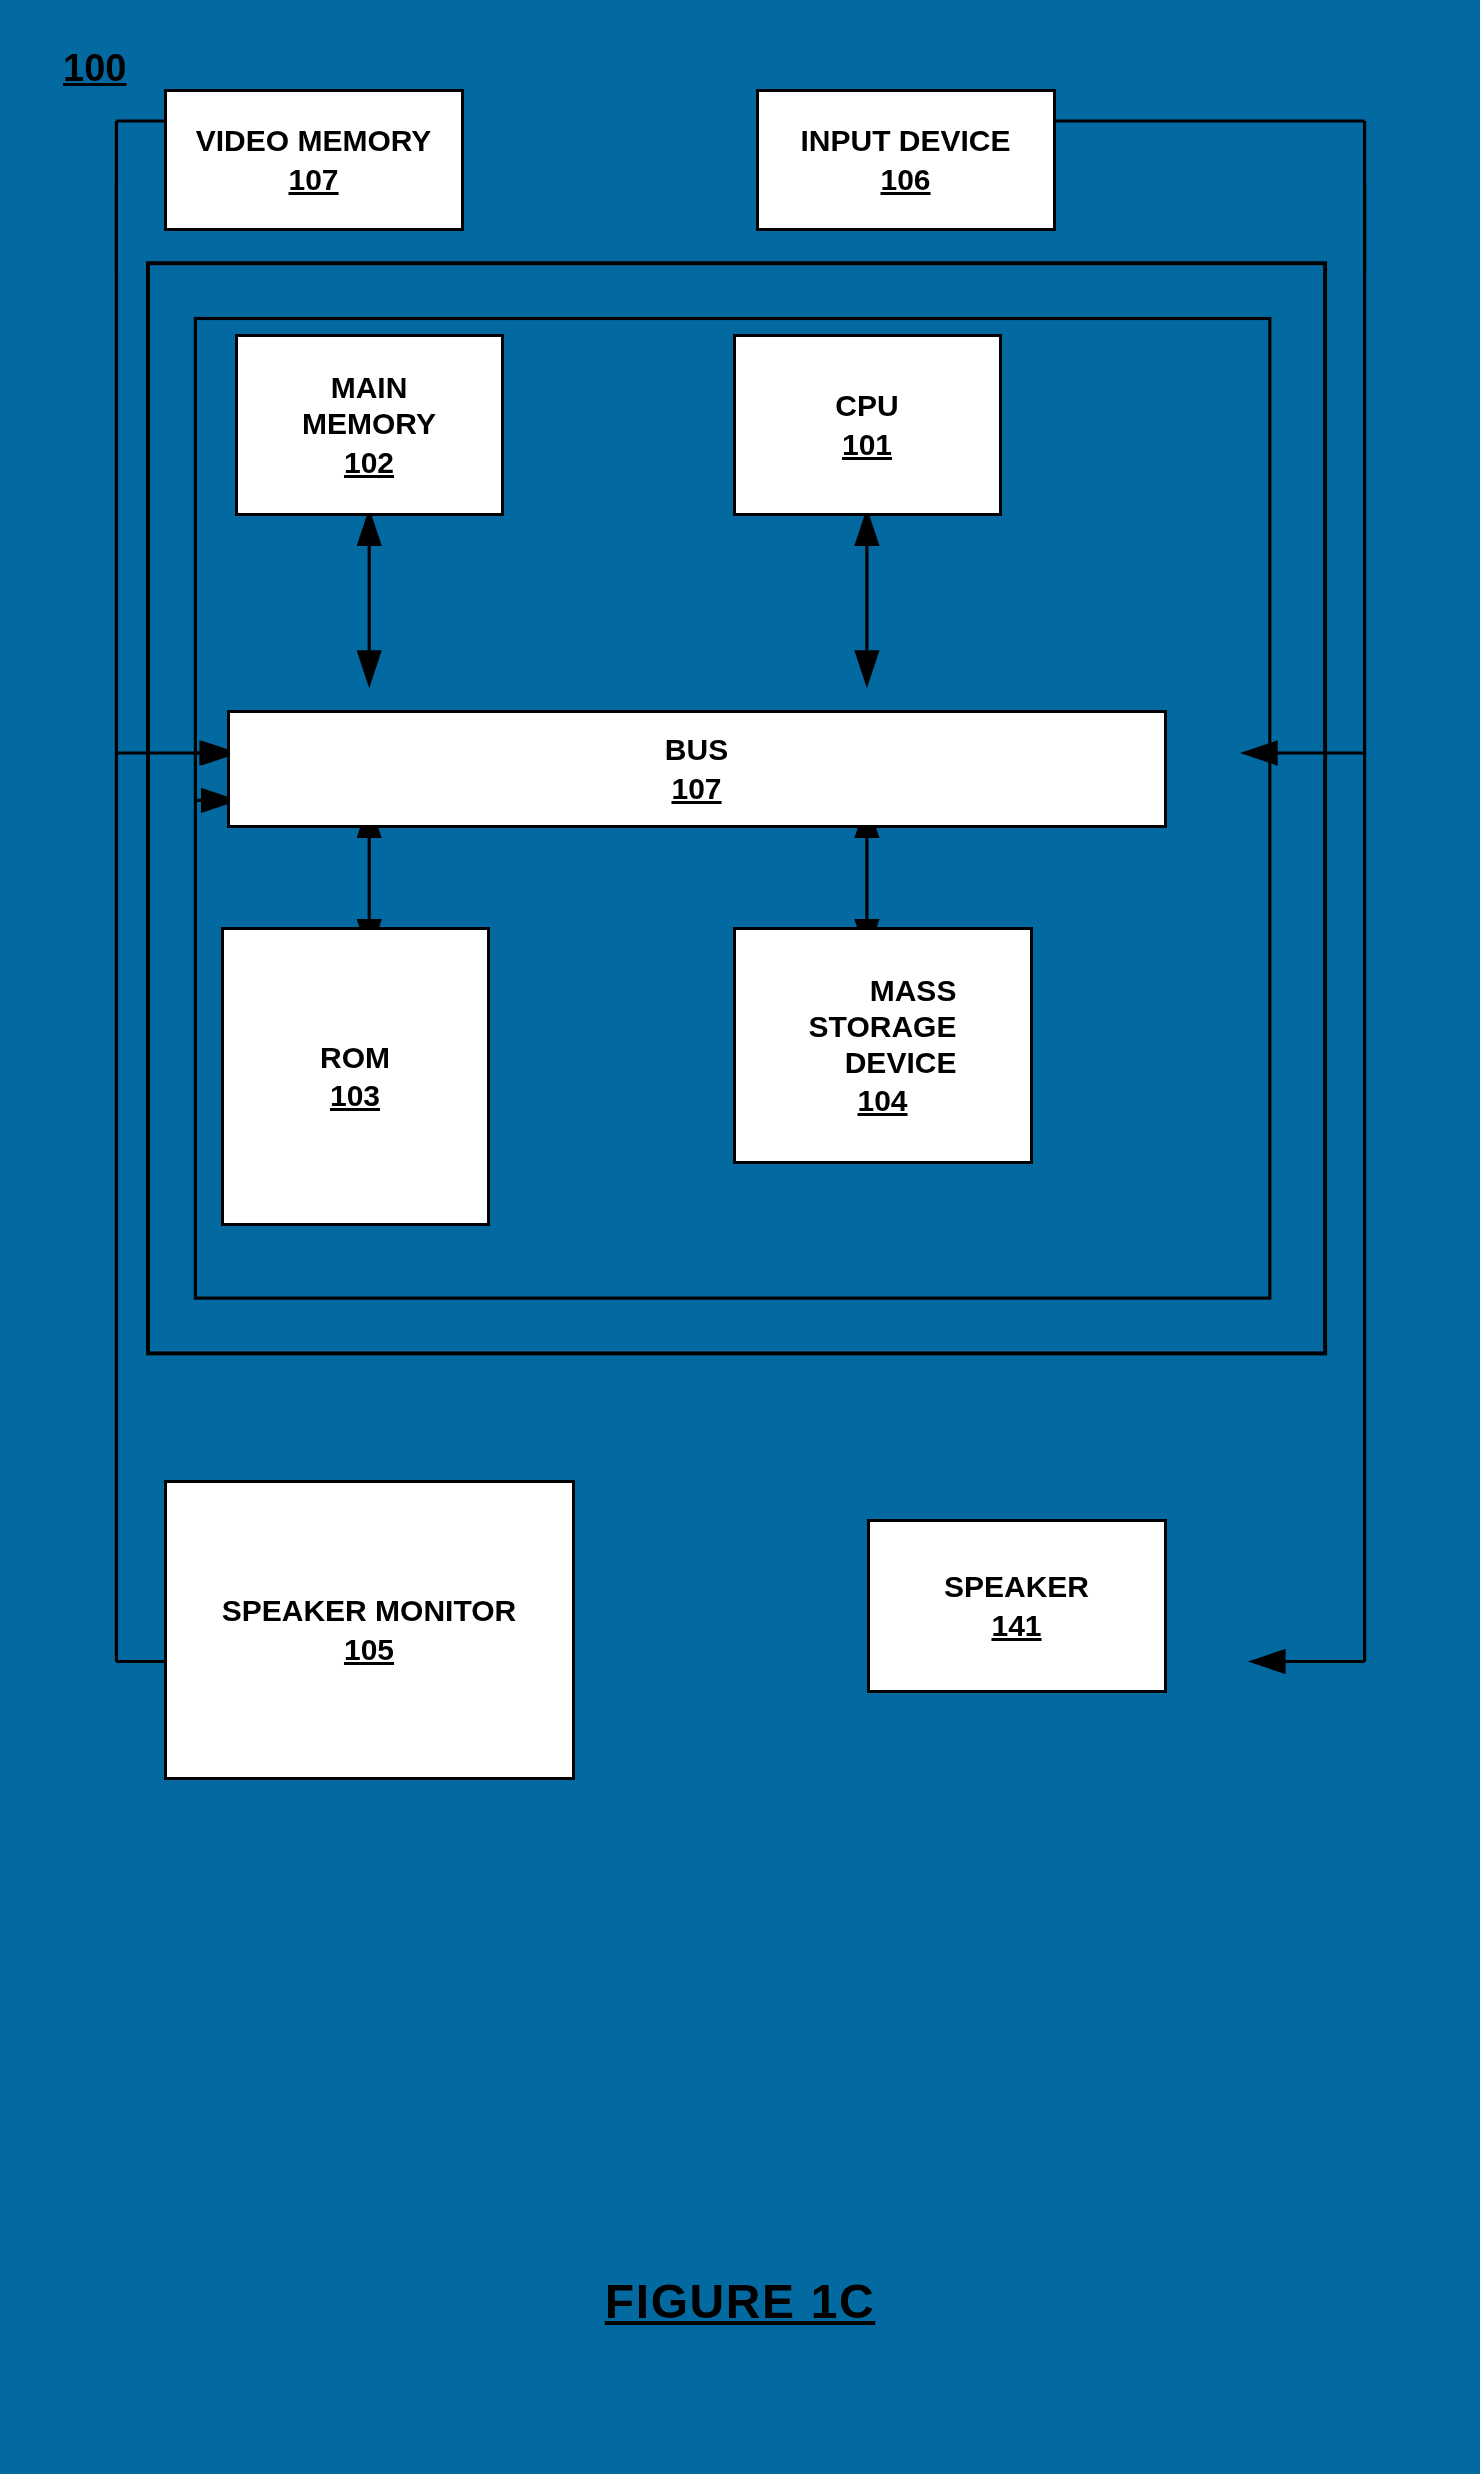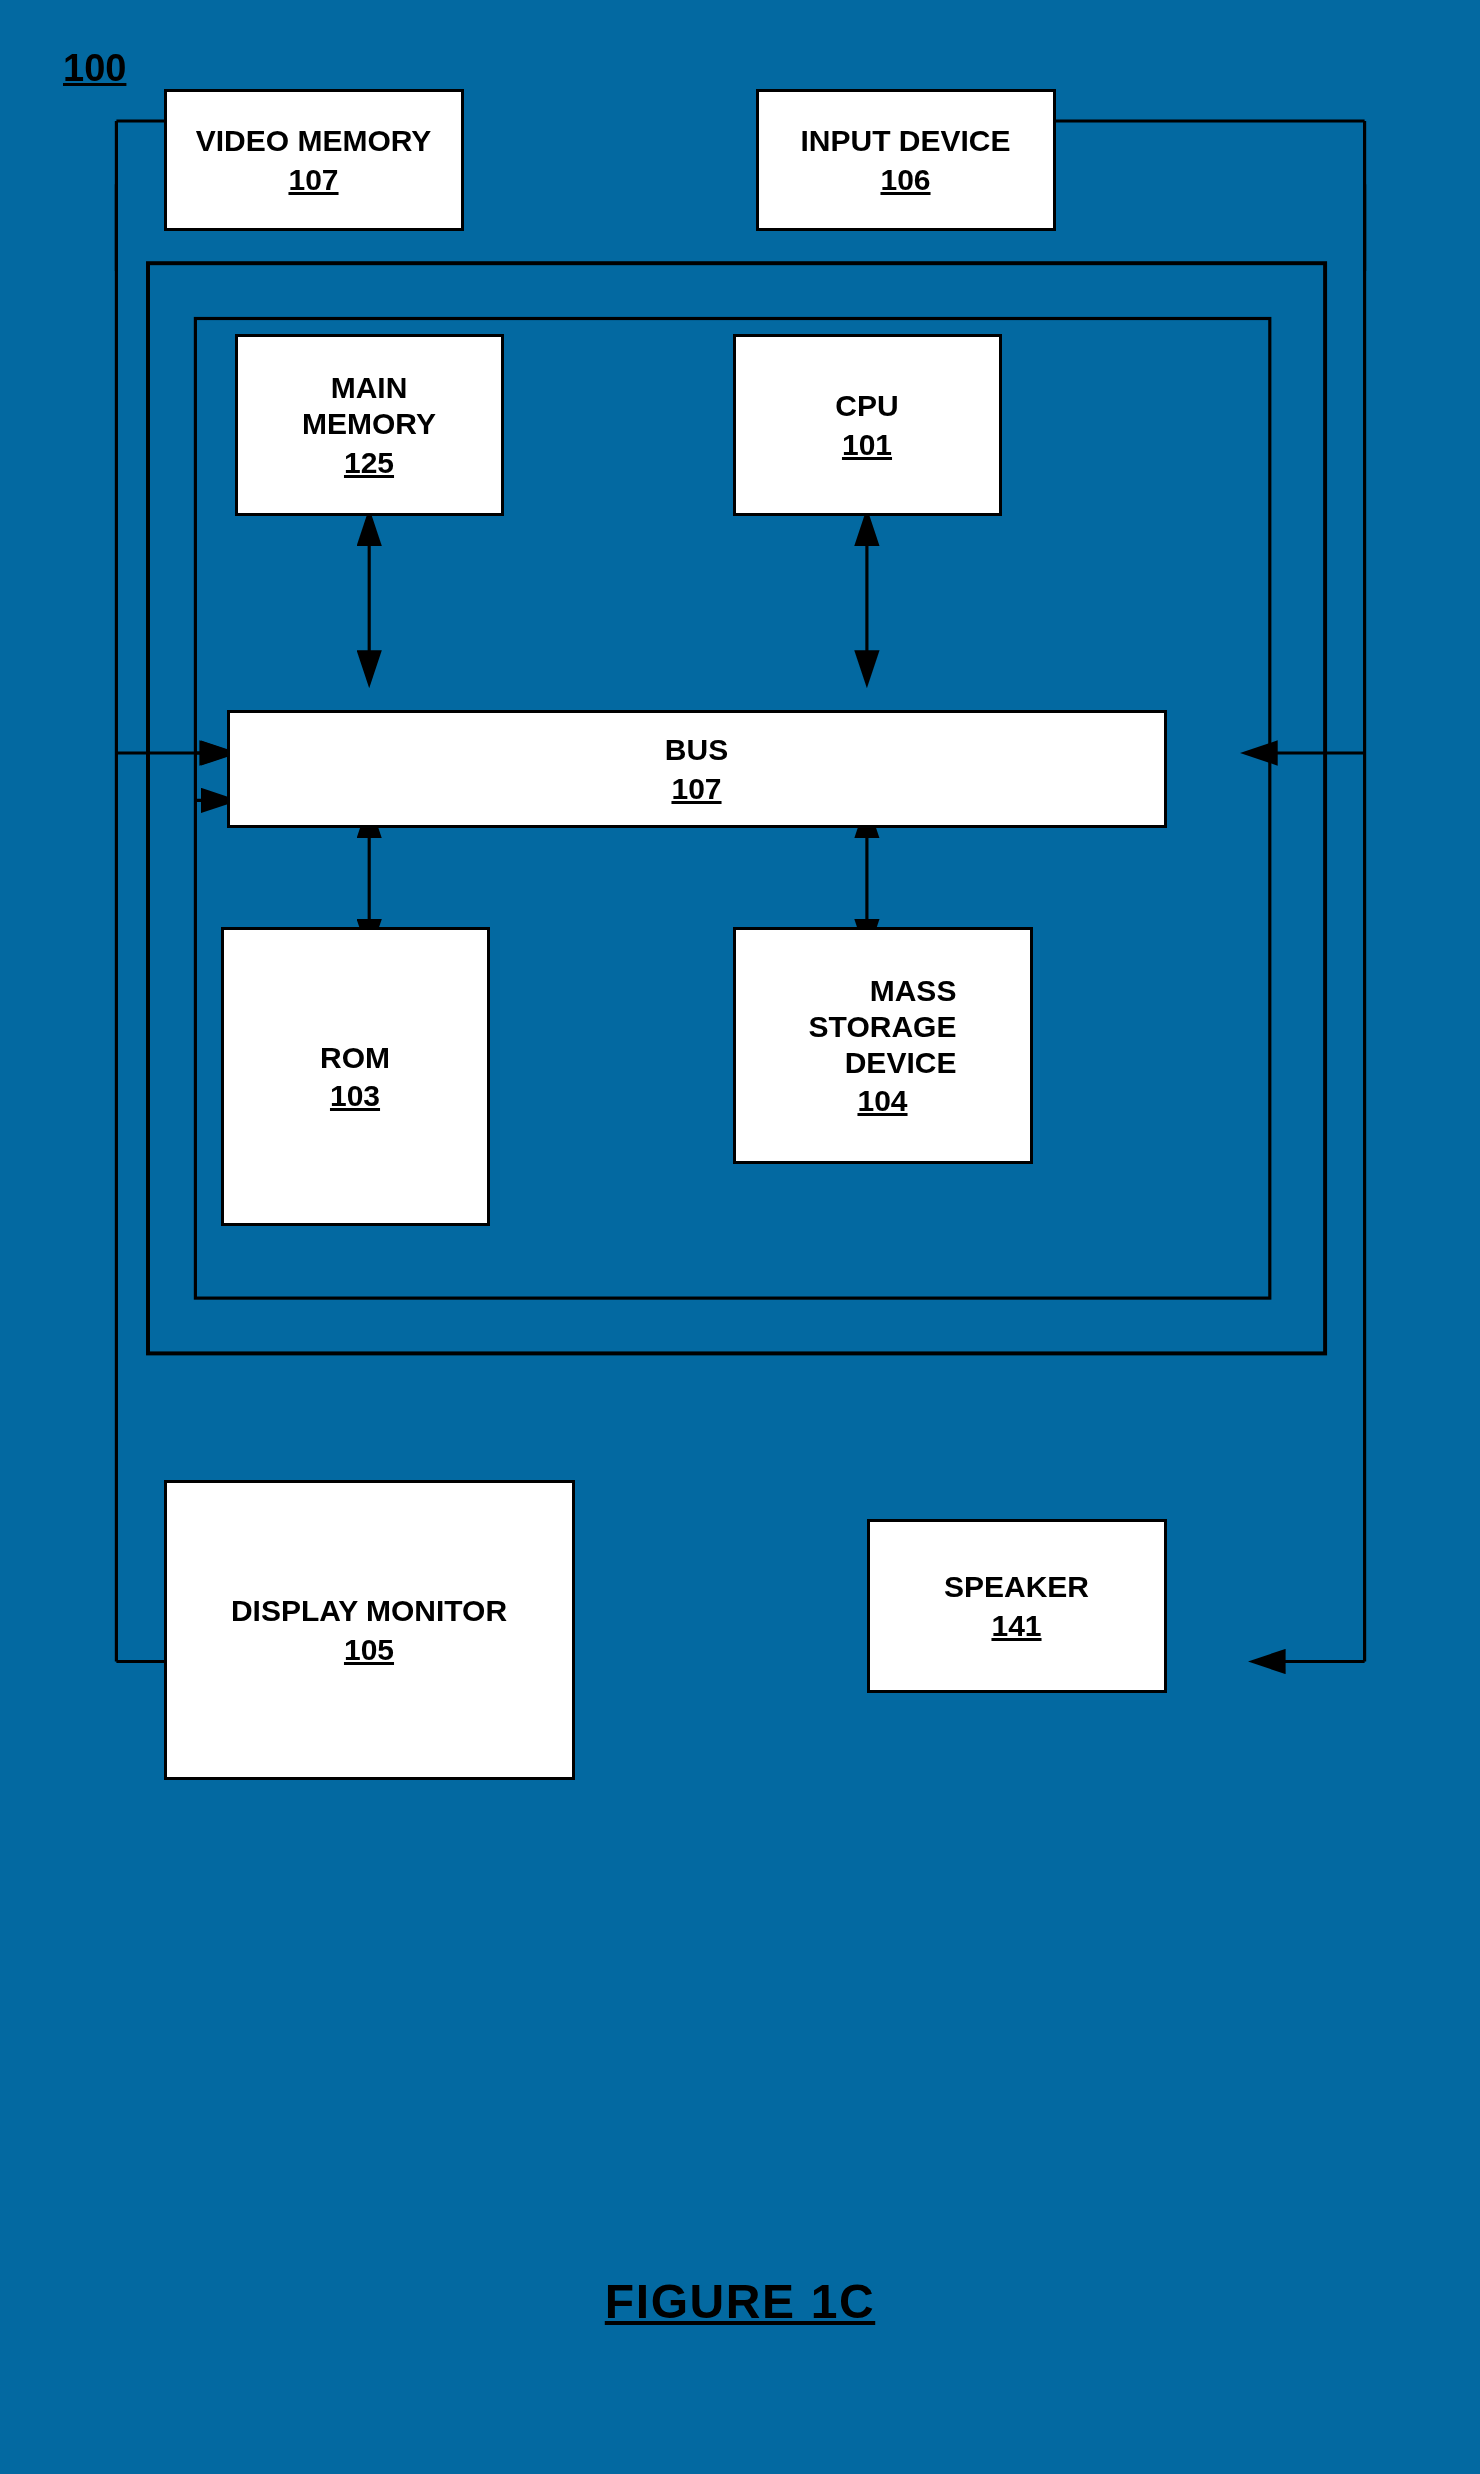--- a/index.html
+++ b/index.html
@@ -148,21 +148,21 @@
       <span class="box-number">107</span>
     </div>
 
     <div class="box" style="left:687px; top:47px; width:300px; height:142px;">
       <span class="box-label">INPUT DEVICE</span>
       <span class="box-number">106</span>
     </div>
 
     <div class="box" style="left:166px; top:292px; width:269px; height:182px;">
       <span class="box-label">MAIN<br>MEMORY</span>
-      <span class="box-number">125</span>
+      <span class="box-number">102</span>
     </div>
 
     <div class="box" style="left:664px; top:292px; width:269px; height:182px;">
       <span class="box-label">CPU</span>
       <span class="box-number">101</span>
     </div>
 
     <div class="box" style="left:158px; top:668px; width:940px; height:118px;">
       <span class="box-label">BUS</span>
       <span class="box-number">107</span>
@@ -172,21 +172,21 @@
       <span class="box-label">ROM</span>
       <span class="box-number">103</span>
     </div>
 
     <div class="box" style="left:664px; top:885px; width:300px; height:237px;text-align:right;">
       <span class="box-label">MASS<br>STORAGE<br>DEVICE</span>
       <span class="box-number">104</span>
     </div>
 
     <div class="box" style="left:95px; top:1438px; width:411px; height:300px;">
-      <span class="box-label">DISPLAY MONITOR</span>
+      <span class="box-label">SPEAKER MONITOR</span>
       <span class="box-number">105</span>
     </div>
 
     <div class="box" style="left:798px; top:1477px; width:300px; height:174px;">
       <span class="box-label">SPEAKER</span>
       <span class="box-number">141</span>
     </div>
 
   </div>
 

